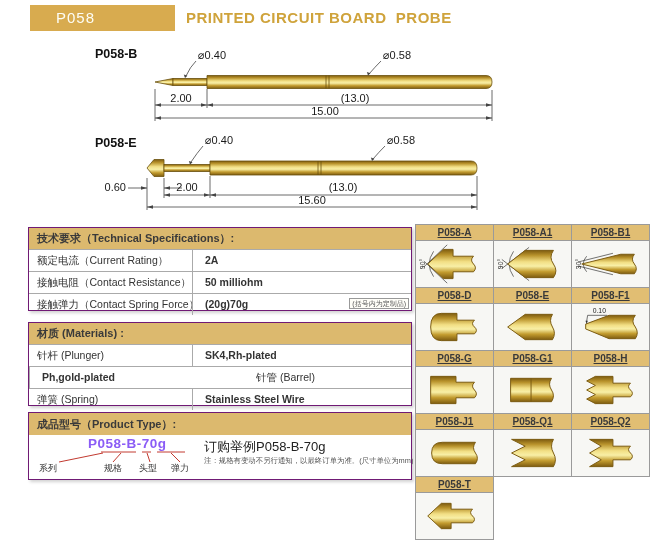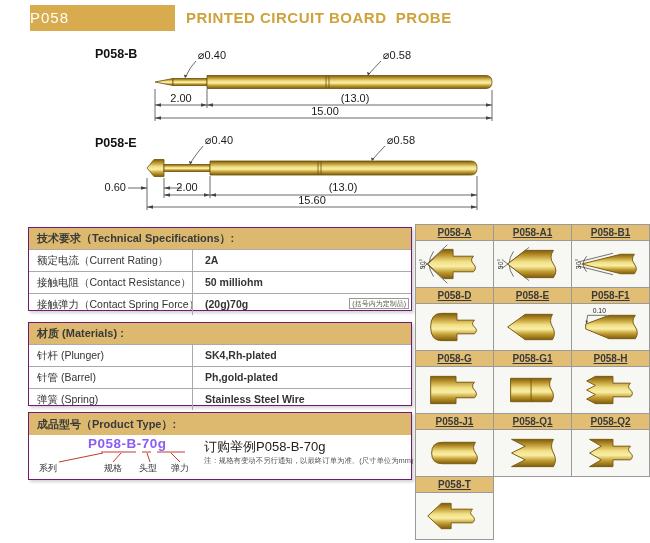--- a/index.html
+++ b/index.html
@@ -1,20 +1,20 @@
 <!DOCTYPE html>
 <html><head>
 <meta charset="utf-8">
 <style>
   html,body{margin:0;padding:0;background:#fff;}
   .page{position:relative;width:650px;height:543px;background:#fff;overflow:hidden;
         font-family:"Liberation Sans","DejaVu Sans",sans-serif;color:#333;}
   
   .series-badge{position:absolute;left:30px;top:5px;width:145px;height:26px;background:#D8AB4F;
-        color:#fdfdf5;font-size:15px;line-height:26px;box-sizing:border-box;letter-spacing:1px;}
+        color:#fdfdf5;font-size:15px;line-height:26px;padding-left:26px;box-sizing:border-box;letter-spacing:1px;}
   .page-title{position:absolute;left:186px;top:9px;font-size:15px;font-weight:bold;color:#CFA33B;
         letter-spacing:.5px;white-space:pre;}
   
   .draw-label{position:absolute;font-size:12.5px;font-weight:bold;color:#111;}
   .drawing{position:absolute;}
   .dimtxt{font-size:11px;fill:#1a1a1a;font-family:"Liberation Sans","DejaVu Sans",sans-serif;}
   
   .panel{position:absolute;left:28px;width:384px;background:#fff;border:1px solid #701a75;
         box-sizing:border-box;box-shadow:2px 2px 3px rgba(0,0,0,.18);}
   .panel-head{background:#DCB96E;color:#3a3a3a;font-size:11px;font-weight:bold;height:21px;
@@ -155,22 +155,22 @@
     <div class="spec-note">(括号内为定制品)</div>
   </div>
 
   <div class="panel" style="top:322px;height:84px">
     <div class="panel-head">材质 (Materials) :</div>
     <div class="trow">
       <div class="tcell lab">针杆 (Plunger)</div>
       <div class="tcell val">SK4,Rh-plated</div>
     </div>
     <div class="trow">
+      <div class="tcell val">Ph,gold-plated</div>
       <div class="tcell lab">针管 (Barrel)</div>
-      <div class="tcell val">Ph,gold-plated</div>
     </div>
     <div class="trow">
       <div class="tcell lab">弹簧 (Spring)</div>
       <div class="tcell val">Stainless Steel Wire</div>
     </div>
   </div>
 
   <div class="panel" style="top:412px;height:68px">
     <div class="panel-head" style="height:22px;line-height:22px">成品型号（Product Type）:</div>
     <div class="pt-body">

